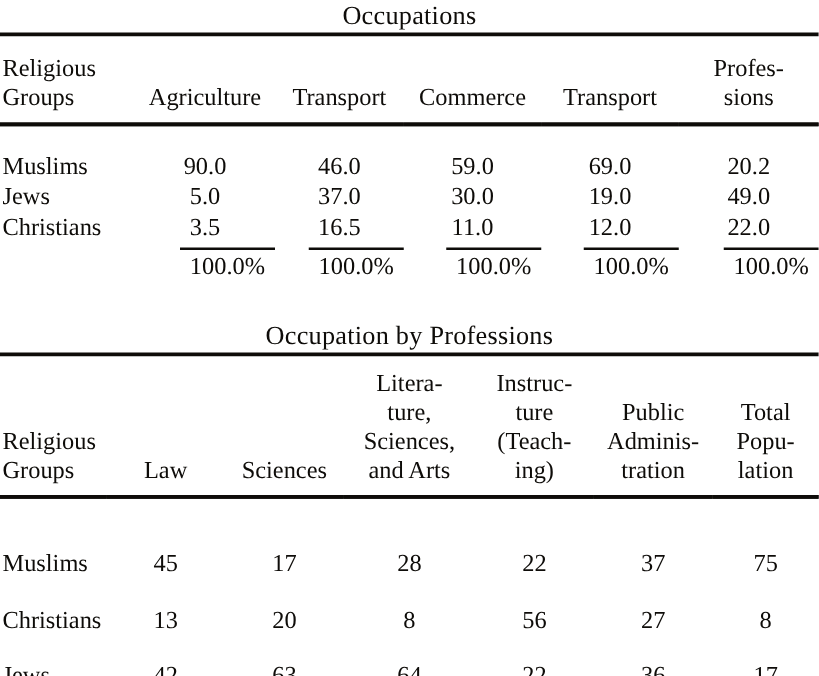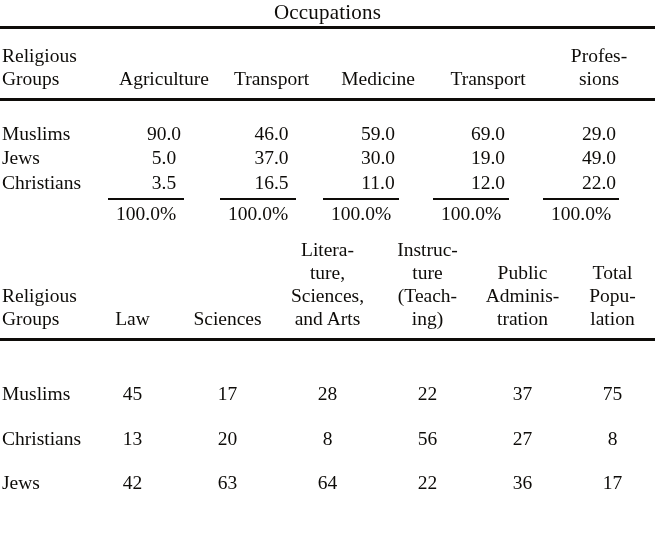--- a/index.html
+++ b/index.html
@@ -37,21 +37,21 @@
   .t1 .num { width:46px; }
   .t2 .num { width:26px;margin-top:20px; }
 
   .sum {
     display:inline-block;
     border-top:2.5px solid #0e0c09;
     margin-top:3px; padding:2px 8px 0 8px;
     line-height:23px;
   }
   .t2 .sum { padding:2px 9px 0 9px; }
-  .totals-row td { text-align:left; }
+  .totals-row td { text-align:right; }
   .t2 .totals-row td { border-bottom:3px solid #0e0c09; padding-bottom:8px; }
 </style>
 </head>
 <body>
 
 <div class="page">
 
   <div class="tbl-title">Occupations</div>
 
   <table class="t1">
@@ -64,36 +64,36 @@
         <col style="width:112px">
     </colgroup>
     <thead>
       <tr>
         <th class="stub">
           <span>Religious</span><br>
           <span>Groups</span>
         </th>
         <th><span>Agriculture</span></th>
         <th><span>Transport</span></th>
-        <th><span>Medicine</span></th>
+        <th><span>Commerce</span></th>
         <th><span>Transport</span></th>
         <th>
           <span>Profes-</span><br>
           <span>sions</span>
         </th>
       </tr>
     </thead>
     <tbody>
       <tr class="first">
         <td class="stub">Muslims</td>
         <td><span class="num">90.0</span></td>
         <td><span class="num">46.0</span></td>
         <td><span class="num">59.0</span></td>
         <td><span class="num">69.0</span></td>
-        <td><span class="num">29.0</span></td>
+        <td><span class="num">20.2</span></td>
       </tr>
       <tr>
         <td class="stub">Jews</td>
         <td><span class="num">5.0</span></td>
         <td><span class="num">37.0</span></td>
         <td><span class="num">30.0</span></td>
         <td><span class="num">19.0</span></td>
         <td><span class="num">49.0</span></td>
       </tr>
       <tr>
@@ -108,20 +108,21 @@
         <td class="stub"></td>
         <td><span class="sum">100.0%</span></td>
         <td><span class="sum">100.0%</span></td>
         <td><span class="sum">100.0%</span></td>
         <td><span class="sum">100.0%</span></td>
         <td><span class="sum">100.0%</span></td>
       </tr>
     </tbody>
   </table>
 
+  <div class="tbl-title second">Occupation by Professions</div>
 
   <table class="t2">
     <colgroup>
       <col style="width:85px">
         <col style="width:95px">
         <col style="width:95px">
         <col style="width:105px">
       <col style="width:95px">
         <col style="width:95px">
         <col style="width:85px">

